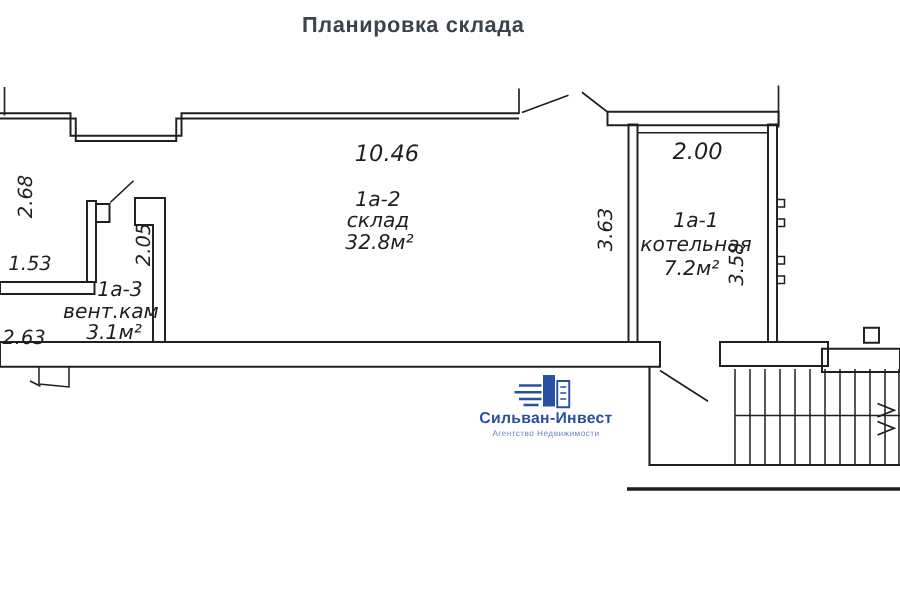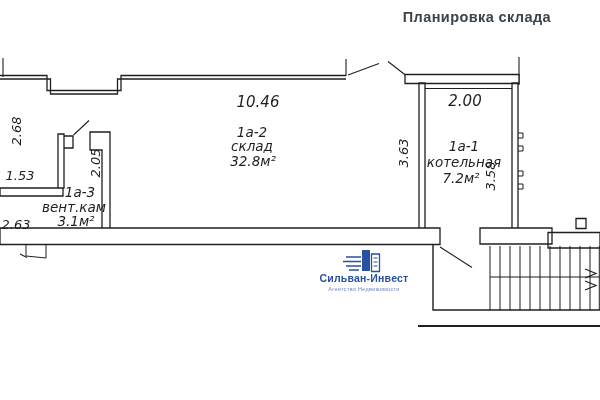--- a/index.html
+++ b/index.html
@@ -1,18 +1,18 @@
 <!DOCTYPE html>
 <html><head>
 <meta charset="utf-8">
 <style>
   html,body{margin:0;padding:0;background:#ffffff;}
   .page{position:relative;width:600px;height:400px;background:#ffffff;overflow:hidden;
         font-family:"Liberation Sans",sans-serif;}
-  .title{position:absolute;top:9px;left:0;width:551px;text-align:right;
+  .title{position:absolute;top:9px;left:0;width:551px;text-align:center;
          font-family:"Liberation Sans",sans-serif;font-size:14.5px;font-weight:bold;
          letter-spacing:.4px;color:#3b434c;}
   svg{position:absolute;top:0;left:0;}
   .ln{stroke:#1f1f1f;fill:none;}
   .wall{fill:#ffffff;stroke:#1f1f1f;stroke-width:1.3;}
   .dim,.room{font-family:"DejaVu Sans",sans-serif;font-style:italic;fill:#1f1f1f;}
   .dim{font-size:13px;}
   .dim.big{font-size:15px;}
   .room{font-size:13.5px;}
   .logo-name{font-family:"Liberation Sans",sans-serif;font-weight:bold;font-size:10.5px;

